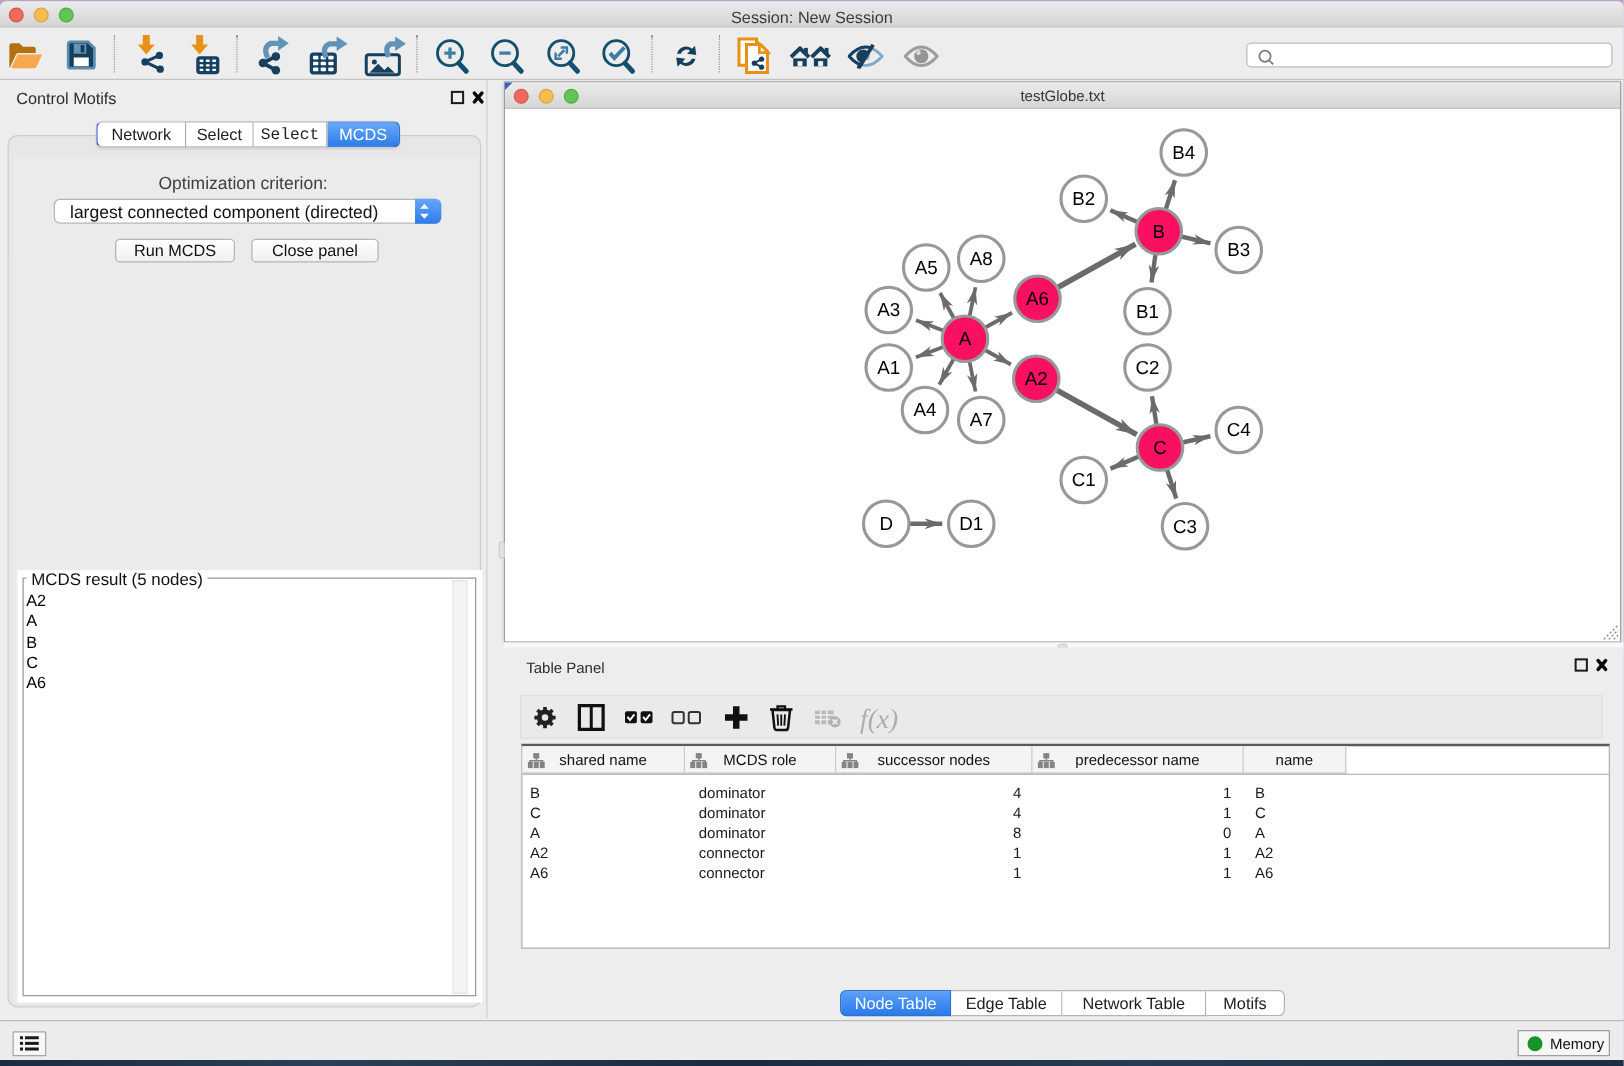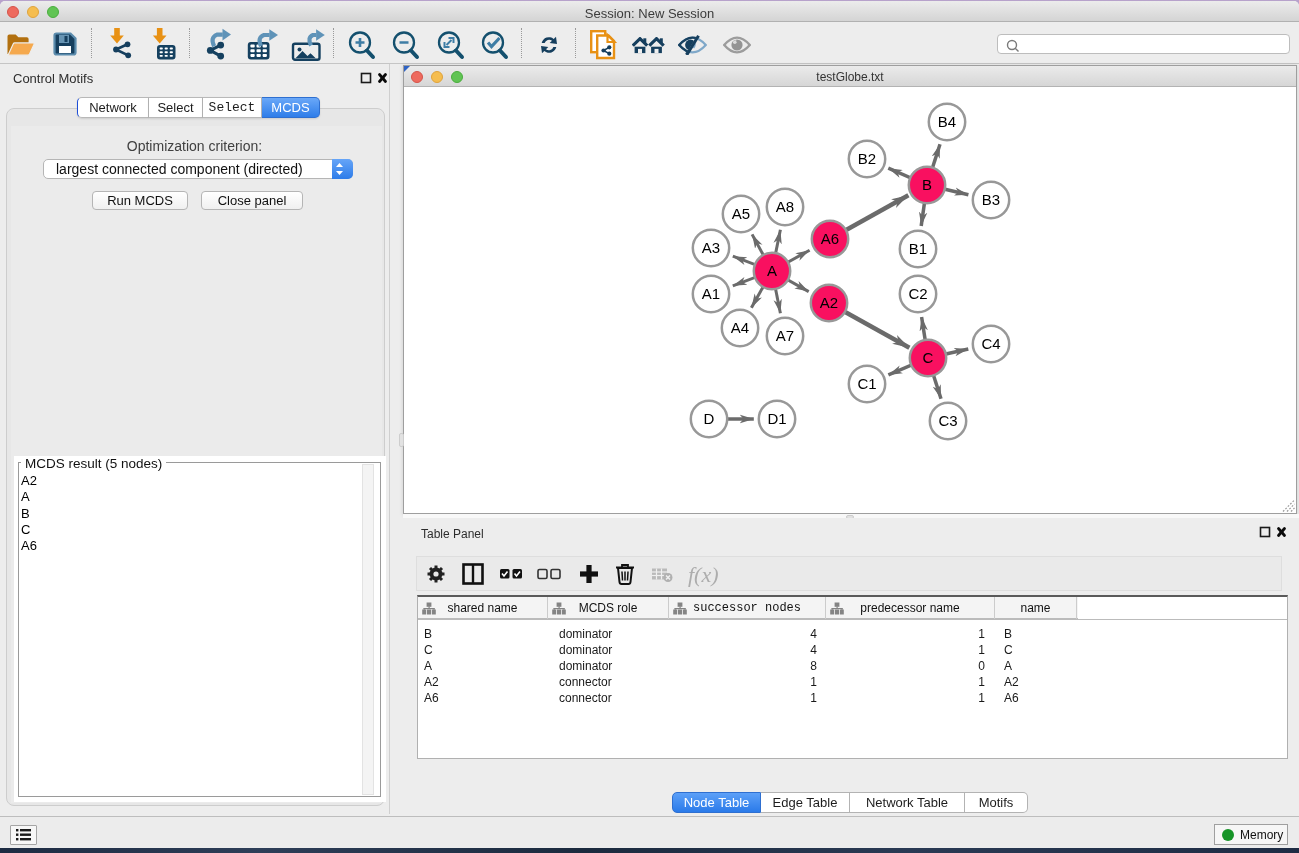--- a/index.html
+++ b/index.html
@@ -504,21 +504,21 @@
                 <rect x="5" y="7.5" width="4" height="5"></rect>
                 <rect x="9.8" y="7.5" width="4" height="5"></rect>
                 <rect x="6.5" y="4.5" width="1.2" height="2"></rect>
                 <rect x="1.6" y="6" width="11" height="1.2"></rect>
                 <rect x="1.6" y="6" width="1.2" height="1.8"></rect>
                 <rect x="11.4" y="6" width="1.2" height="1.8"></rect>
               </g>
             </svg>
             <div class="hlabel">MCDS role</div>
           </div>
-          <div class="hcell" style="left:251px; width:157px;font-family:Liberation Mono, monospace;">
+          <div class="hcell" style="left:251px; width:157px;">
             <svg width="14" height="13" viewBox="0 0 14 13" style="position:absolute; left:4px; top:5px;">
               <g fill="#848484">
                 <rect x="4.6" y="0.5" width="4.8" height="4.3"></rect>
                 <rect x="0.2" y="7.5" width="4" height="5"></rect>
                 <rect x="5" y="7.5" width="4" height="5"></rect>
                 <rect x="9.8" y="7.5" width="4" height="5"></rect>
                 <rect x="6.5" y="4.5" width="1.2" height="2"></rect>
                 <rect x="1.6" y="6" width="11" height="1.2"></rect>
                 <rect x="1.6" y="6" width="1.2" height="1.8"></rect>
                 <rect x="11.4" y="6" width="1.2" height="1.8"></rect>

